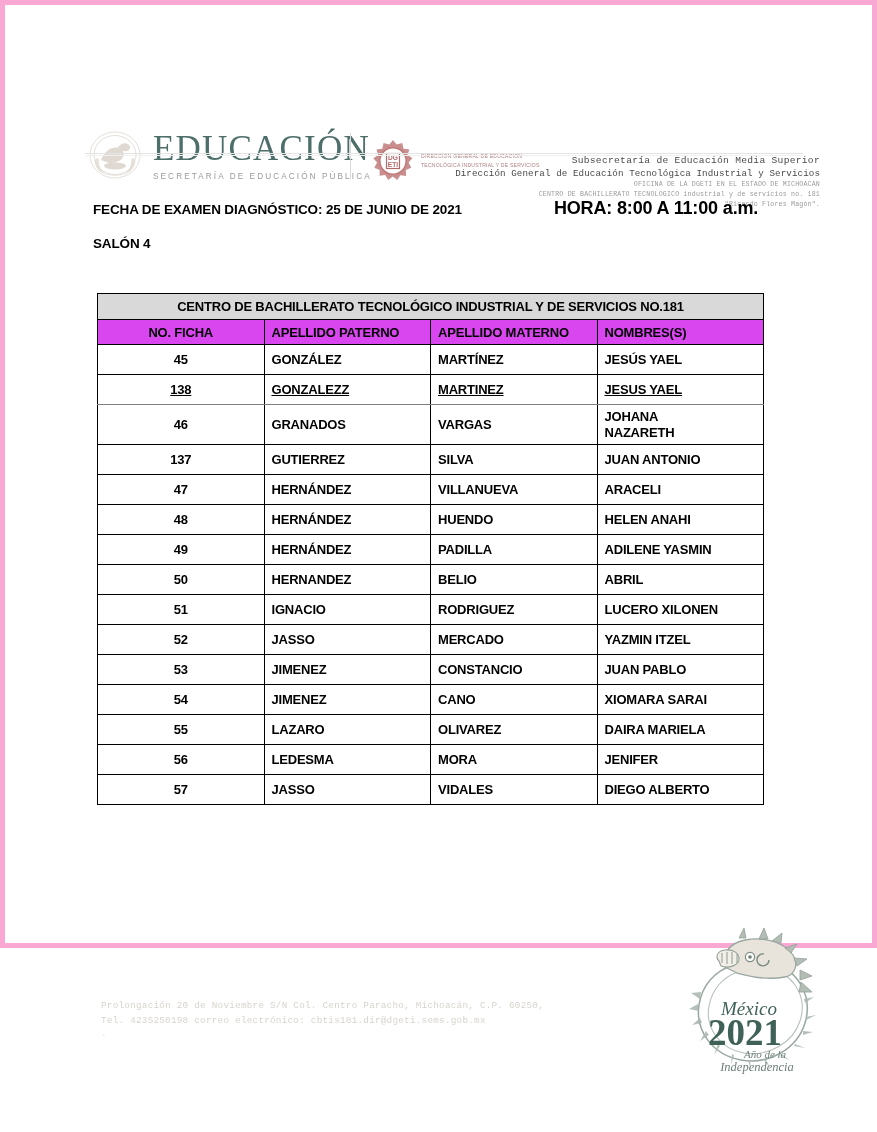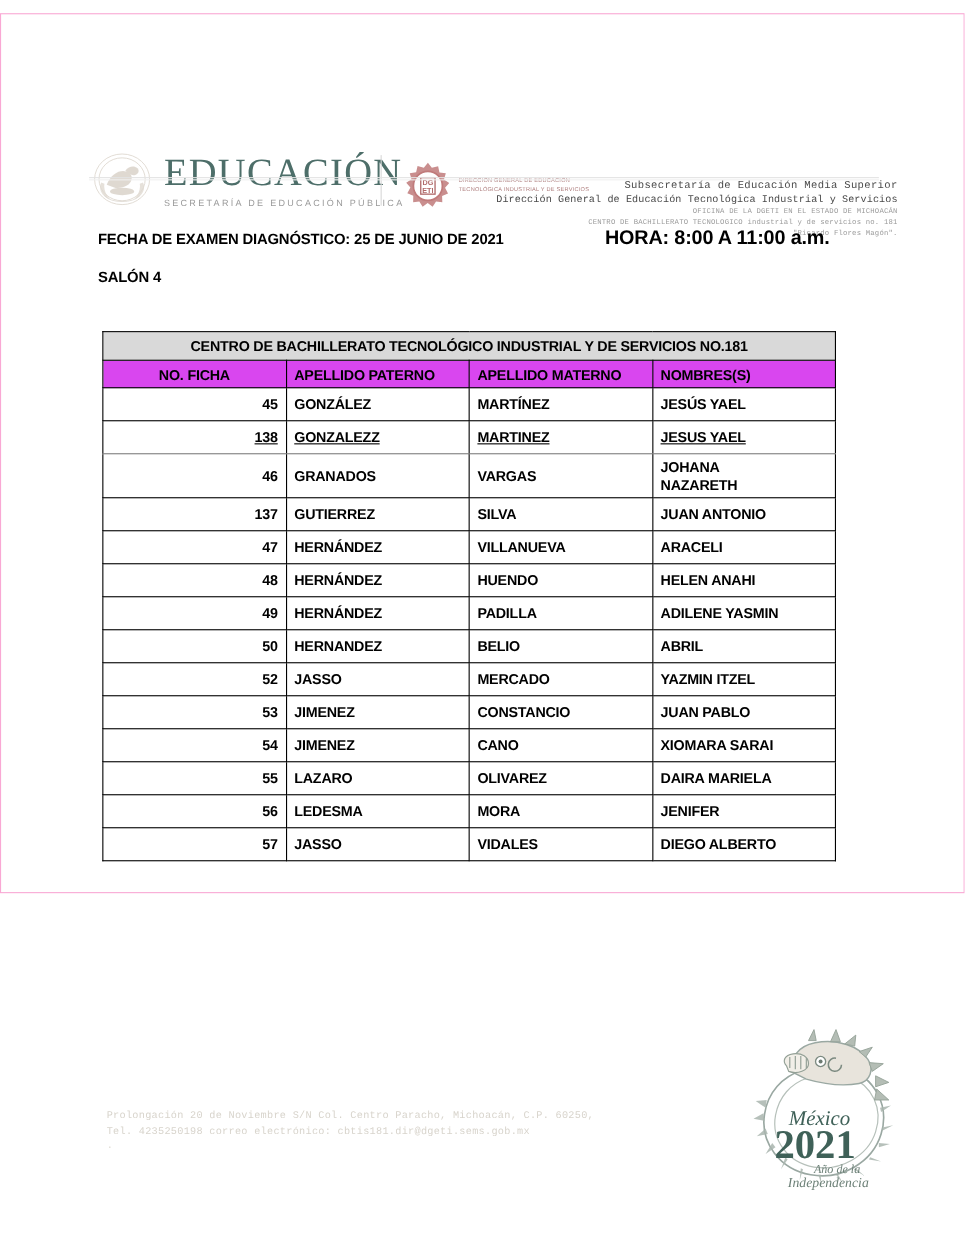--- a/index.html
+++ b/index.html
@@ -12,26 +12,26 @@
     width: 877px;
     height: 1132px;
     position: relative;
     font-family: "Liberation Sans", sans-serif;
     color: #000000;
     overflow: hidden;
   }
 
   .page {
     position: absolute;
-    left: 0; top: 12px;
+    left: 0; top: 0;
     width: 877px;
-    height: 800px;
+    height: 948px;
     background: #ffffff;
     box-sizing: border-box;
-    border: 1px solid #f9a8d4;
+    border: 5px solid #f9a8d4;
   }
 
   
   .doc-header {
     position: absolute;
     left: 0;
     top: 58px;
     width: 877px;
     height: 90px;
   }
@@ -220,21 +220,21 @@
   .c-paterno { width: 196px; }
   .c-materno { width: 206px; }
   .c-nombres { width: 152px; }
 
   .roster tbody tr td {
     height: 30px;
     font-weight: bold;
     background: #ffffff;
   }
   .roster tbody tr.tall td { height: 40px; }
-  .roster tbody tr td.num { text-align: right; }
+  .roster tbody tr td.num { text-align: center; }
 
   
   tr.rule-gray > td { border-top-color: #7f7f7f; border-bottom-color: #7f7f7f; text-decoration: underline; }
 
   .nm-stack { line-height: 1.18; }
 
   
   .footer {
     position: absolute;
     left: 96px;
@@ -398,20 +398,26 @@
             <td class="c-materno">PADILLA</td>
             <td class="c-nombres">ADILENE YASMIN</td>
           </tr>
           <tr>
             <td class="c-ficha num">50</td>
             <td class="c-paterno">HERNANDEZ</td>
             <td class="c-materno">BELIO</td>
             <td class="c-nombres">ABRIL</td>
           </tr>
           <tr>
+            <td class="c-ficha num">51</td>
+            <td class="c-paterno">IGNACIO</td>
+            <td class="c-materno">RODRIGUEZ</td>
+            <td class="c-nombres">LUCERO XILONEN</td>
+          </tr>
+          <tr>
             <td class="c-ficha num">52</td>
             <td class="c-paterno">JASSO</td>
             <td class="c-materno">MERCADO</td>
             <td class="c-nombres">YAZMIN ITZEL</td>
           </tr>
           <tr>
             <td class="c-ficha num">53</td>
             <td class="c-paterno">JIMENEZ</td>
             <td class="c-materno">CONSTANCIO</td>
             <td class="c-nombres">JUAN PABLO</td>

